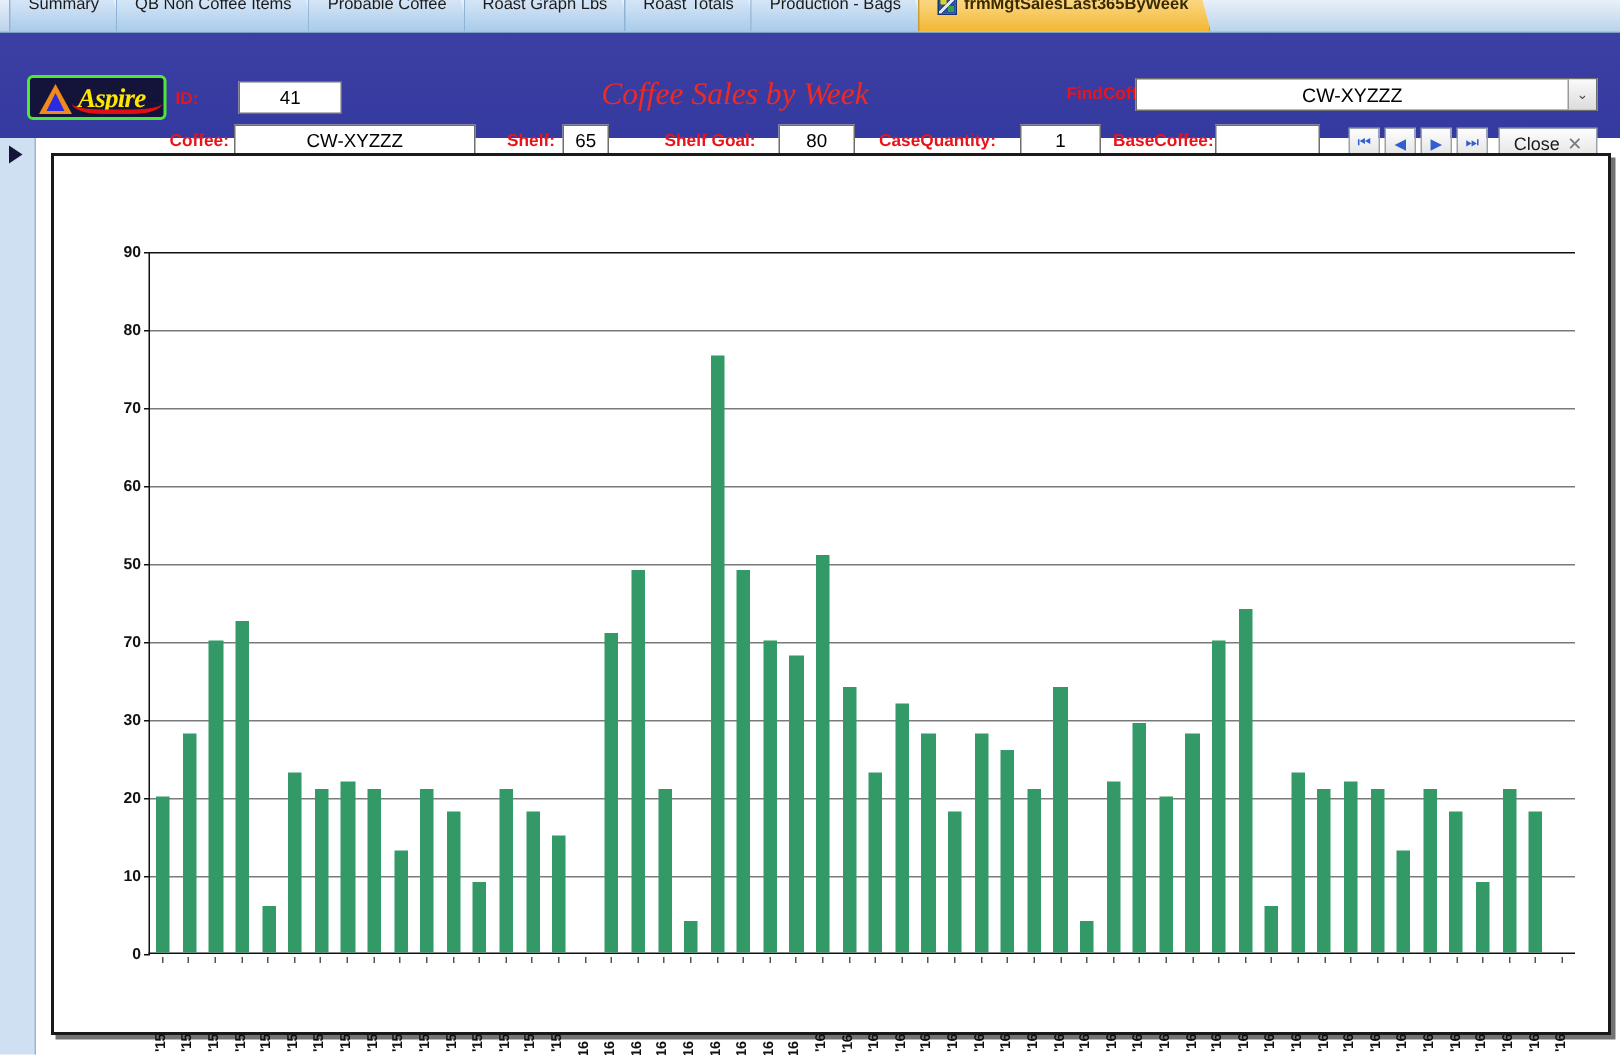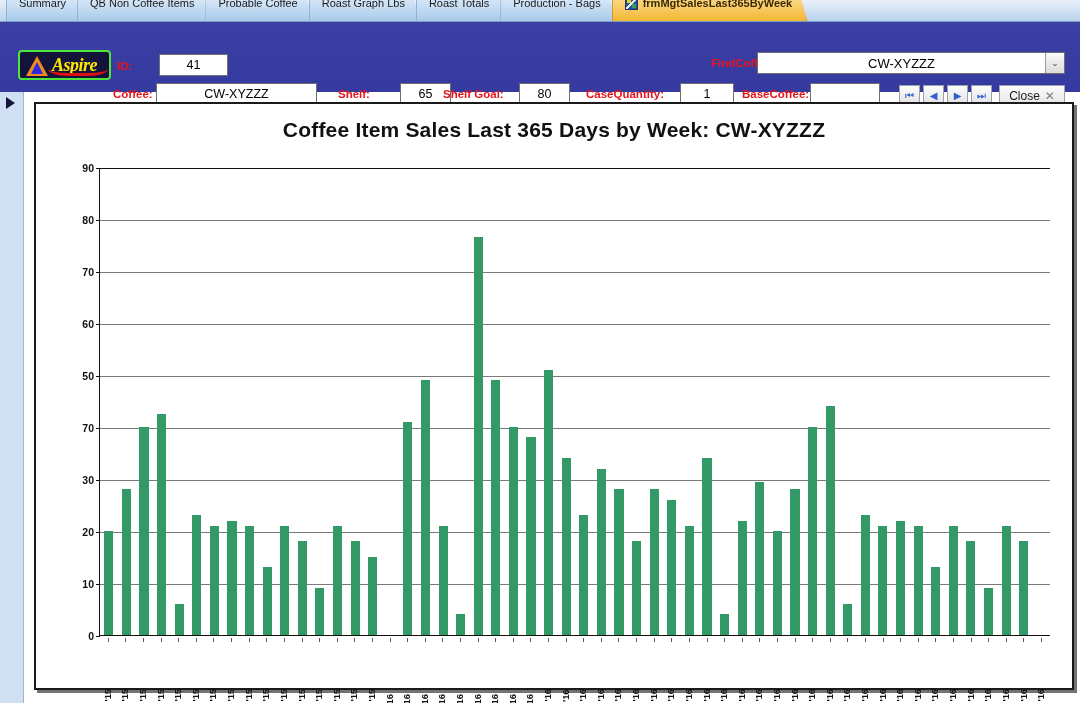--- a/index.html
+++ b/index.html
@@ -284,32 +284,33 @@
   <div class="logo">
     <span class="tri"></span>
     <span class="tri-in"></span>
     <span class="word">Aspire</span>
     <span class="swoosh"></span>
   </div>
 
   <span class="lbl" style="left:117px; top:38px;">ID:</span>
   <div class="fld" style="left:159px; top:32px; width:69px; height:22px;">41</div>
 
+  <div class="formtitle">Coffee Sales by Week</div>
 
   <span class="lbl" style="left:711px; top:35px;">FindCoffee:</span>
   <div class="combo">
     <span class="val">CW-XYZZZ</span>
     <span class="arrow">⌄</span>
   </div>
 
   <span class="lbl" style="left:113px; top:66px;">Coffee:</span>
   <div class="fld" style="left:156px; top:61px; width:161px; height:22px;">CW-XYZZZ</div>
 
   <span class="lbl" style="left:338px; top:66px;">Shelf:</span>
-  <div class="fld" style="left:400px; top:61px; width:51px; height:22px;">65</div>
+  <div class="fld" style="left:375px; top:61px; width:31px; height:22px;">65</div>
 
   <span class="lbl" style="left:443px; top:66px;">Shelf Goal:</span>
   <div class="fld" style="left:519px; top:61px; width:51px; height:22px;">80</div>
 
   <span class="lbl" style="left:586px; top:66px;">CaseQuantity:</span>
   <div class="fld" style="left:680px; top:61px; width:54px; height:22px;">1</div>
 
   <span class="lbl" style="left:742px; top:66px;">BaseCoffee:</span>
   <div class="fld" style="left:810px; top:61px; width:70px; height:22px;"></div>
 
@@ -324,21 +325,20 @@
     <span>Close</span>
     <span class="x">✕</span>
   </div>
 </div>
 
 <div class="navpane">
   <span class="exp"></span>
 </div>
 
 <div class="chartouter">
-  <div class="charttitle">Coffee Item Sales Last 365 Days by Week:  CW-XYZZZ</div>
 
   <div class="plot">
     <div class="axisarea">
       <div id="gridlines">
           <div class="ytick" style="top: 468px;">0</div>
           <div class="gridline" style="top: 416px;"></div>
           <div class="ytick" style="top: 416px;">10</div>
           <div class="gridline" style="top: 364px;"></div>
           <div class="ytick" style="top: 364px;">20</div>
           <div class="gridline" style="top: 312px;"></div>

